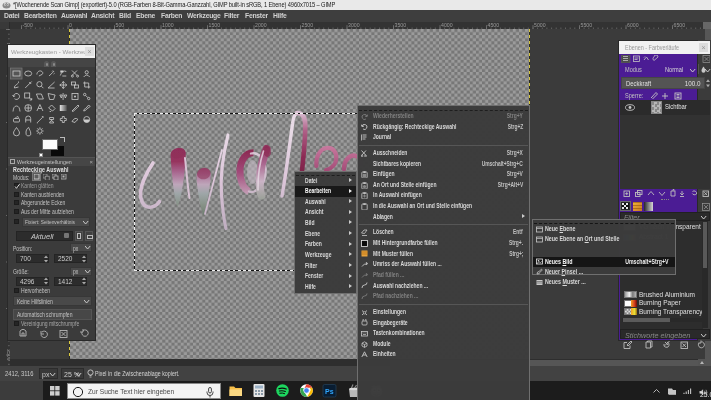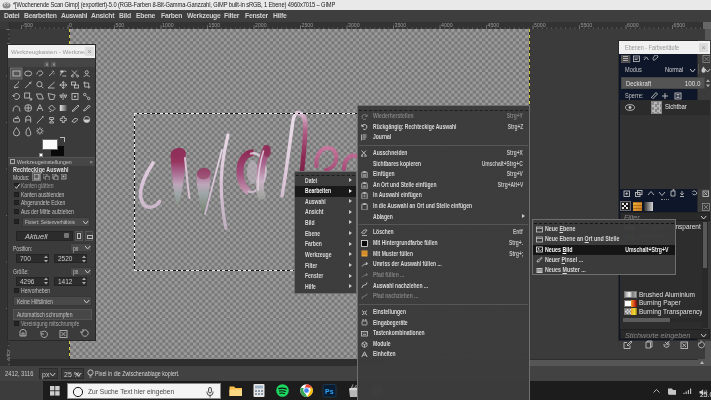--- a/index.html
+++ b/index.html
@@ -34,21 +34,21 @@
 
   
   .menu { position:absolute; background:rgba(61,61,61,0.99); border:1px solid #707070; z-index:50; transform:translateZ(0); }
   .tear { height:4px; border-bottom:1px dashed #1f1f1f; margin:0 1px; }
   .mi { position:relative; height:10.65px; color:#dadada; font-size:7.2px; line-height:10.65px; white-space:nowrap; font-weight:bold; }
   .mi .lab { position:absolute; left:15px; top:0; transform:scaleX(0.70); transform-origin:0 50%; }
   .mi .sc  { position:absolute; right:6px; top:0; color:#c2c2c2; font-size:7px; transform:scaleX(0.70); transform-origin:100% 50%; }
   .mi .ic  { position:absolute; left:3px; top:1.8px; width:7px; height:7px; }
   .mi.gray, .mi.gray .sc { color:#828282; }
   .mi.hl { background:#1a1a1a; color:#fafafa; }
-  .mi.sel { background:#161616; color:#fafafa; }
+  .mi.sel { background:#161616; color:#fafafa;margin-top:12px; }
   .sep { height:1px; background:#575757; margin:2px 1px; }
   .m3 .lab { transform:scaleX(0.74); }
   .m3 .sc { transform:scaleX(0.74); }
   .arrow { position:absolute; right:4px; top:2.4px; width:0; height:0;
            border-left:3.5px solid #cccccc; border-top:2.8px solid transparent; border-bottom:2.8px solid transparent; }
 
   
   #statusbar { left:0; top:366px; width:711px; height:15px; background:#434343; color:#cccccc; font-size:7px; }
   #taskbar { left:0; top:381px; width:711px; height:19px; background:#1d1d1d; z-index:40;margin-left:43px; }
 </style>
@@ -494,21 +494,21 @@
   <div class="ptext" style="left:13px;top:154px">Abgerundete Ecken</div>
   <div class="cbox" style="left:6px;top:163.5px"></div>
   <div class="ptext" style="left:13px;top:162.5px">Aus der Mitte aufziehen</div>
   <div class="cbox" style="left:6px;top:174px"></div>
   <div style="position:absolute;left:14px;top:171.5px;width:68px;height:10px;background:#4a4a4a;border:1px solid #383838"></div>
   <div class="ptext" style="left:17px;top:173.5px;font-size:6px">Fixiert:  Seitenverhältnis</div>
   <svg style="position:absolute;left:75px;top:175.5px" width="6" height="4">
       <path d="M0,0l2.6,3L5.2,0" fill="none" stroke="#ccc" stroke-width="1"></path>
     </svg>
 
-  <div class="entry" style="left:8px;top:185.5px;width:57px;height:10px;font-style:italic;font-size:7.5px;line-height:9px;padding-left:8px">Aktuell</div>
+  <div class="entry" style="left:8px;top:185.5px;width:57px;height:10px;font-style:italic;font-size:7.5px;line-height:9px;padding-left:14px">Aktuell</div>
   <div style="position:absolute;left:56px;top:188px;width:5px;height:5px;background:#777;border-radius:1px"></div>
   <div style="position:absolute;left:67px;top:185.5px;width:8px;height:10px;background:#414141;border:1px solid #555"></div>
   <div style="position:absolute;left:69px;top:187.5px;width:4px;height:6px;border:1px solid #bbb"></div>
   <div style="position:absolute;left:77px;top:185.5px;width:8px;height:10px;background:#414141;border:1px solid #555"></div>
   <div style="position:absolute;left:78.5px;top:189.5px;width:6px;height:4px;border:1px solid #bbb"></div>
 
   <div class="ptext" style="left:5px;top:199.5px">Position:</div>
   <div style="position:absolute;left:62px;top:198px;width:22px;height:9px;background:#4a4a4a;border:1px solid #383838"></div>
   <div class="ptext" style="left:65px;top:199.5px">px</div>
   <svg style="position:absolute;left:77px;top:201px" width="6" height="4">
@@ -563,21 +563,21 @@
       <rect x="52" y="2.5" width="7" height="7"></rect>
         <path d="M53.5,4l4,4 M57.5,4l-4,4"></path>
       <path d="M74,4 a3.2,3.2 0 1 0 1,-1.4 M75,1 v3 h-3"></path>
     </g>
   </svg>
 </div>
 
 <div class="abs" style="left:705px;top:29px;width:6px;height:10.5px;background:#585858"></div>
 <div class="abs" style="left:705px;top:341px;width:6px;height:25px;background:#565656"></div>
 
-<div class="abs" style="left:618px;top:39.5px;width:80px;height:301.5px;background:#0f172a;border:1px solid #2a2a2a;z-index:20">
+<div class="abs" style="left:618px;top:39.5px;width:80px;height:301.5px;background:#4c1d95;border:1px solid #2a2a2a;z-index:20">
 
   <div style="position:absolute;left:0;top:0;width:91px;height:13px;background:#f2f2f2;color:#9a9a9a;font-size:6.8px;line-height:13px;white-space:nowrap;overflow:hidden">
     <span style="display:inline-block;margin-left:6px;transform:scaleX(0.8);transform-origin:0 50%">Ebenen - Farbverläufe</span>
     <div style="position:absolute;right:2px;top:2px;width:9px;height:9px;background:#ddd;color:#999;font-size:7px;line-height:9px;text-align:center">×</div>
   </div>
 
   <svg style="position:absolute;left:2px;top:14px" width="89" height="8">
     <rect x="0" y="0" width="9" height="8" fill="#4c4c4c" stroke="#666" stroke-width="0.6"></rect>
     <g stroke="#c5c5c5" stroke-width="0.8" fill="none">
       <path d="M2,1.5 h5 M2,3.5 h5 M2,5.5 h5"></path>

